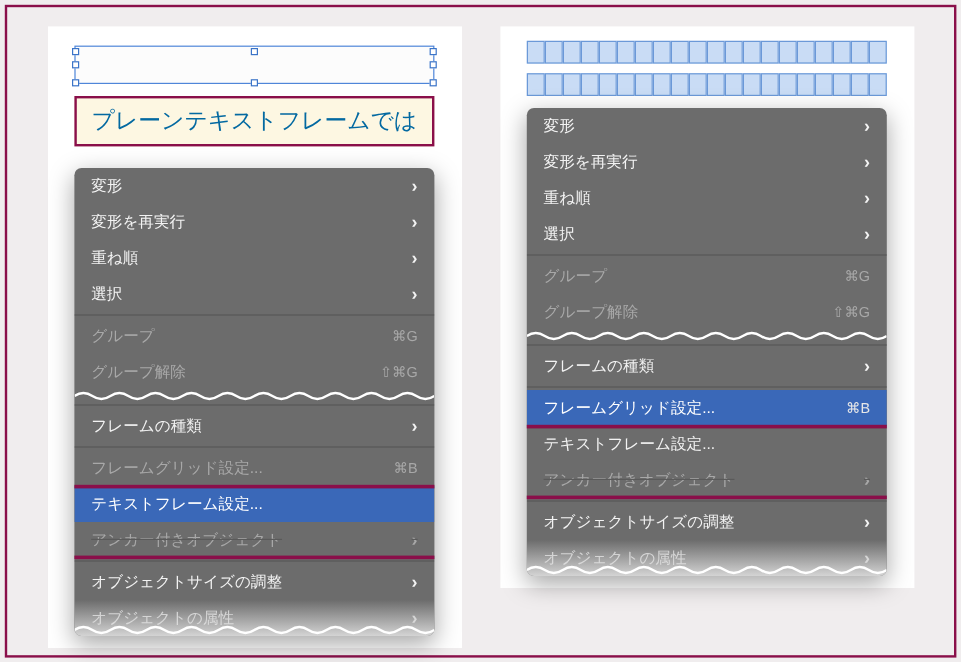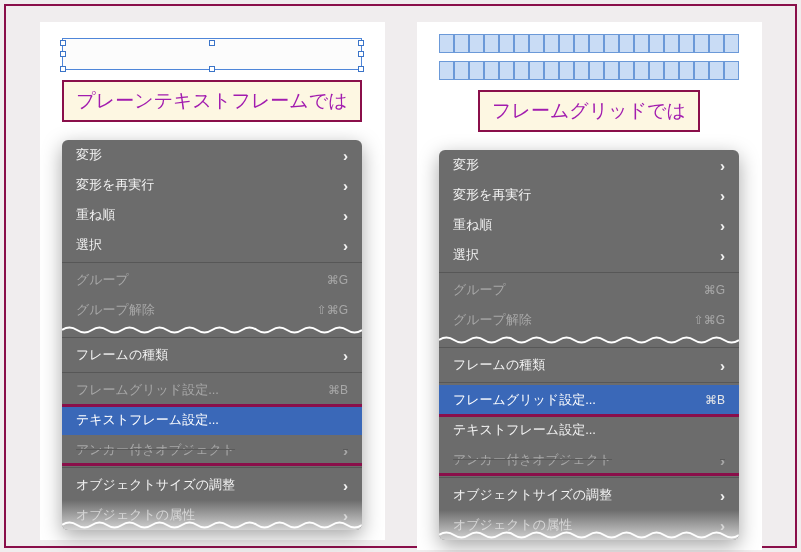--- a/index.html
+++ b/index.html
@@ -81,21 +81,21 @@
   flex: 1;
   border: 1px solid #6b99d8;
   background: #c9dcf5;
 }
 .grid-gap {
   height: 8px;
 }
 .title-label {
   border: 2px solid #8a0f4a;
   background: #fdf7e2;
-  color: #a21caf;
+  color: #0369a1;
   font-size: 19px;
   font-weight: 500;
   padding: 6px 12px;
   display: inline-block;
   margin-bottom: 18px;
 }
 .context-menu {
   width: 300px;
   background: #6c6c6c;
   border-radius: 6px;
@@ -287,21 +287,20 @@
             <div class="grid-cell"></div>
             <div class="grid-cell"></div>
             <div class="grid-cell"></div>
             <div class="grid-cell"></div>
             <div class="grid-cell"></div>
             <div class="grid-cell"></div>
             <div class="grid-cell"></div>
             <div class="grid-cell"></div>
         </div>
       </div>
-      <div class="title-label">フレームグリッドでは</div>
 
       <div class="context-menu" style="position:relative;">
         <div class="menu-item">
           <span>変形</span>
           <span class="chevron"></span>
         </div>
         <div class="menu-item">
           <span>変形を再実行</span>
           <span class="chevron"></span>
         </div>

